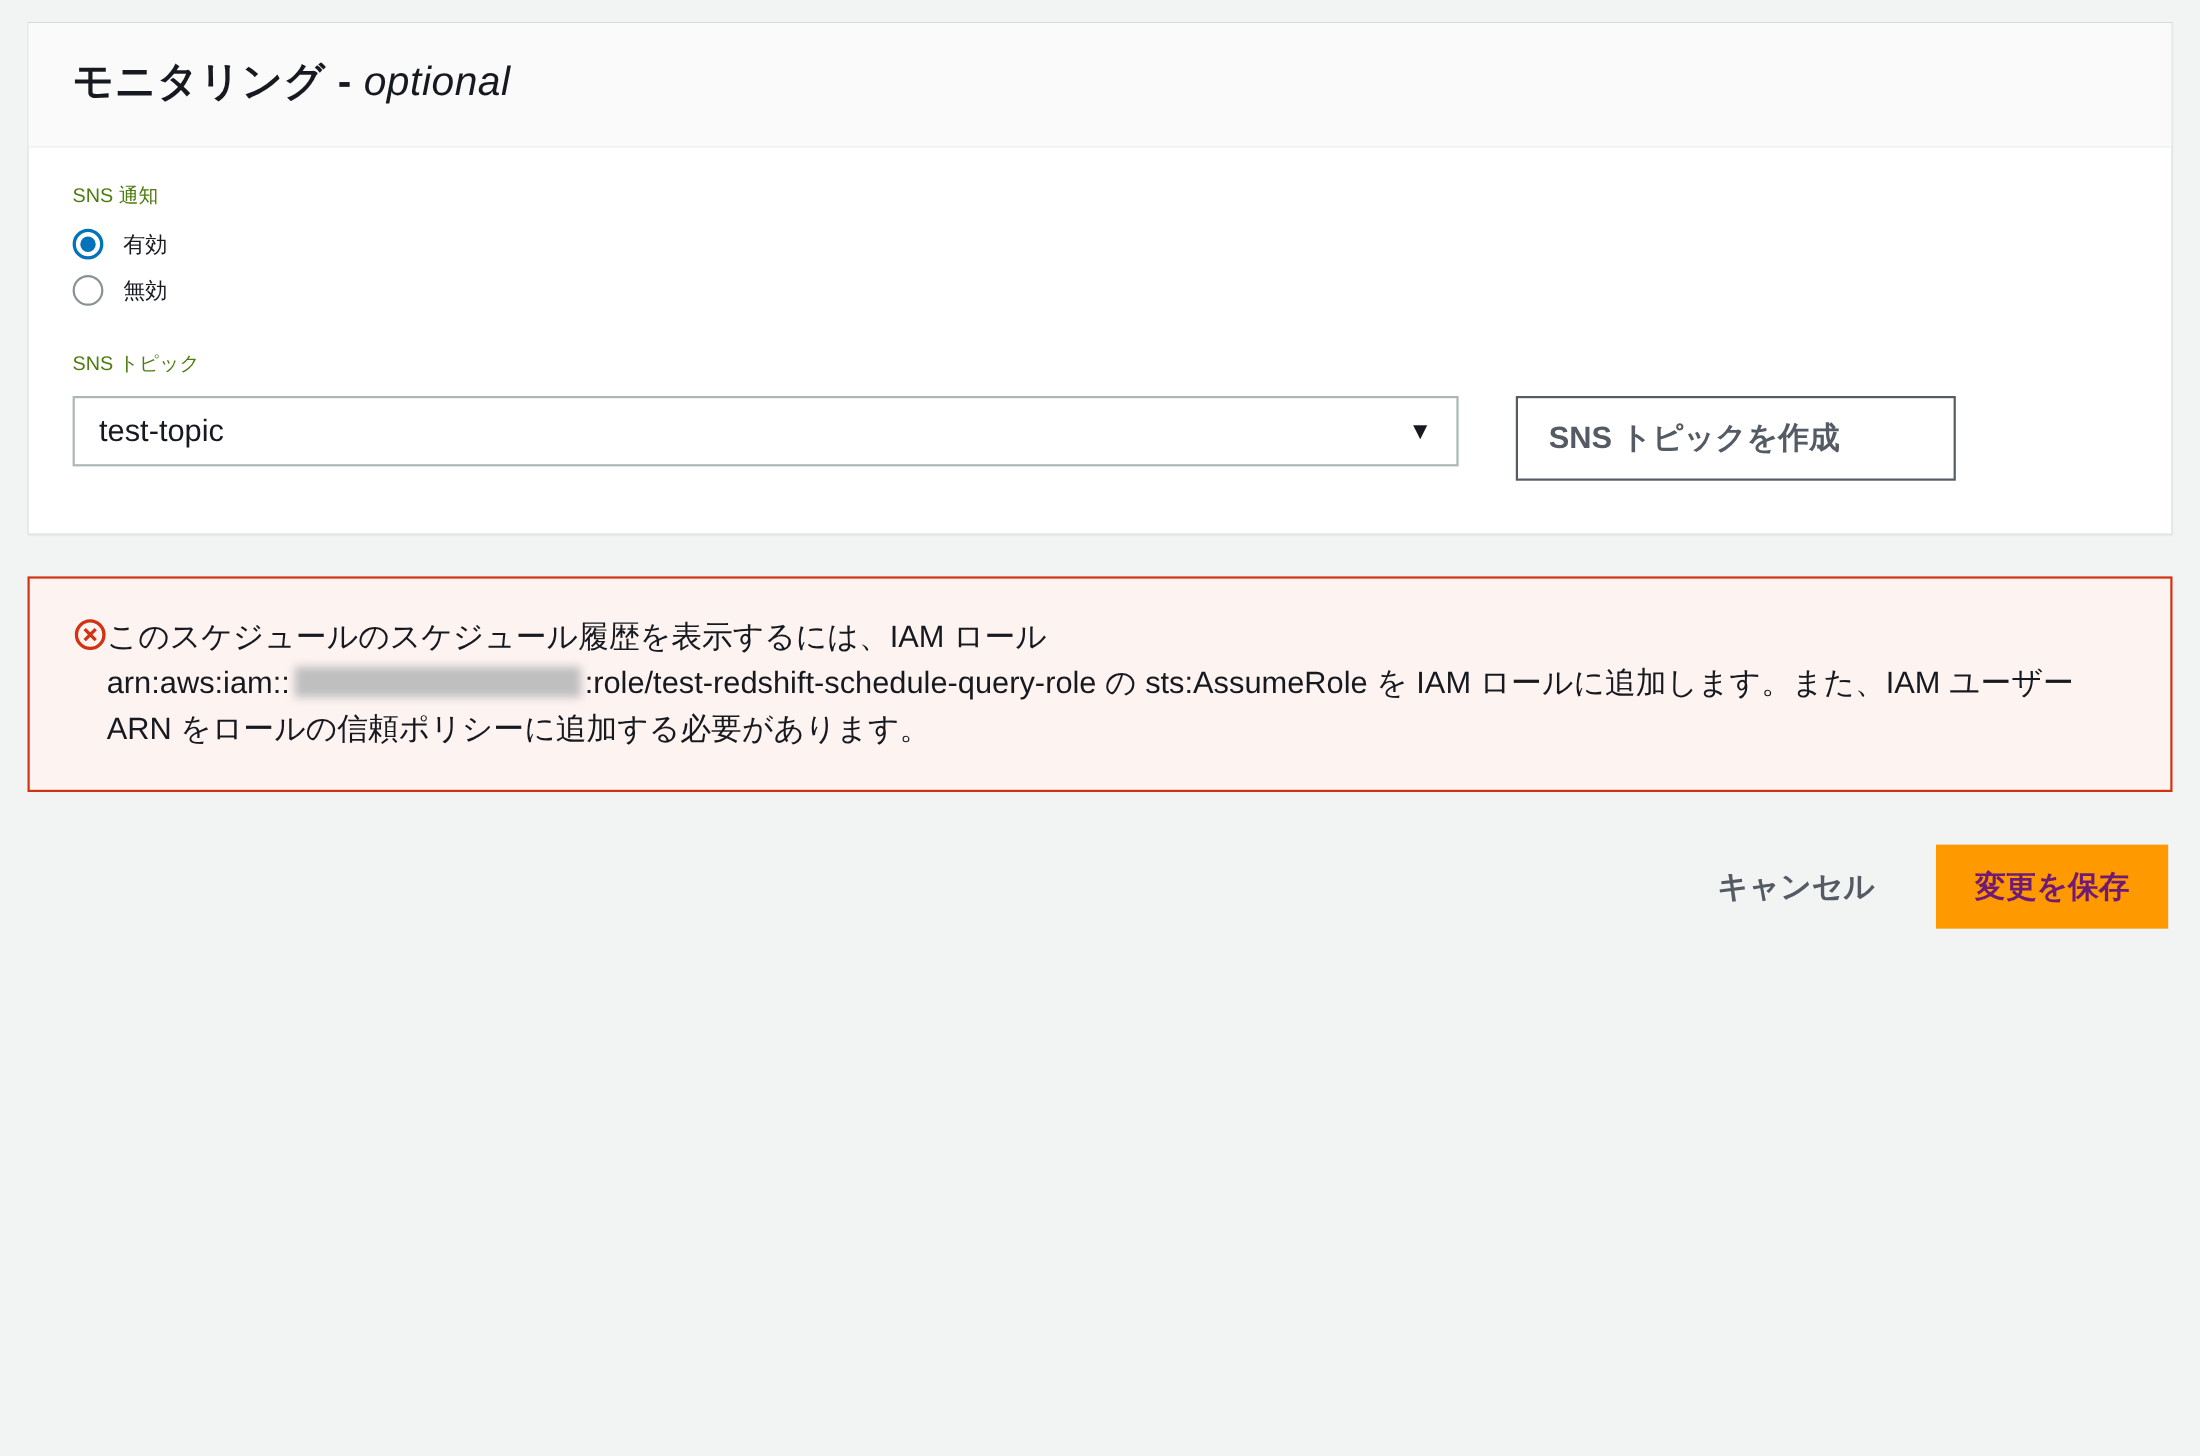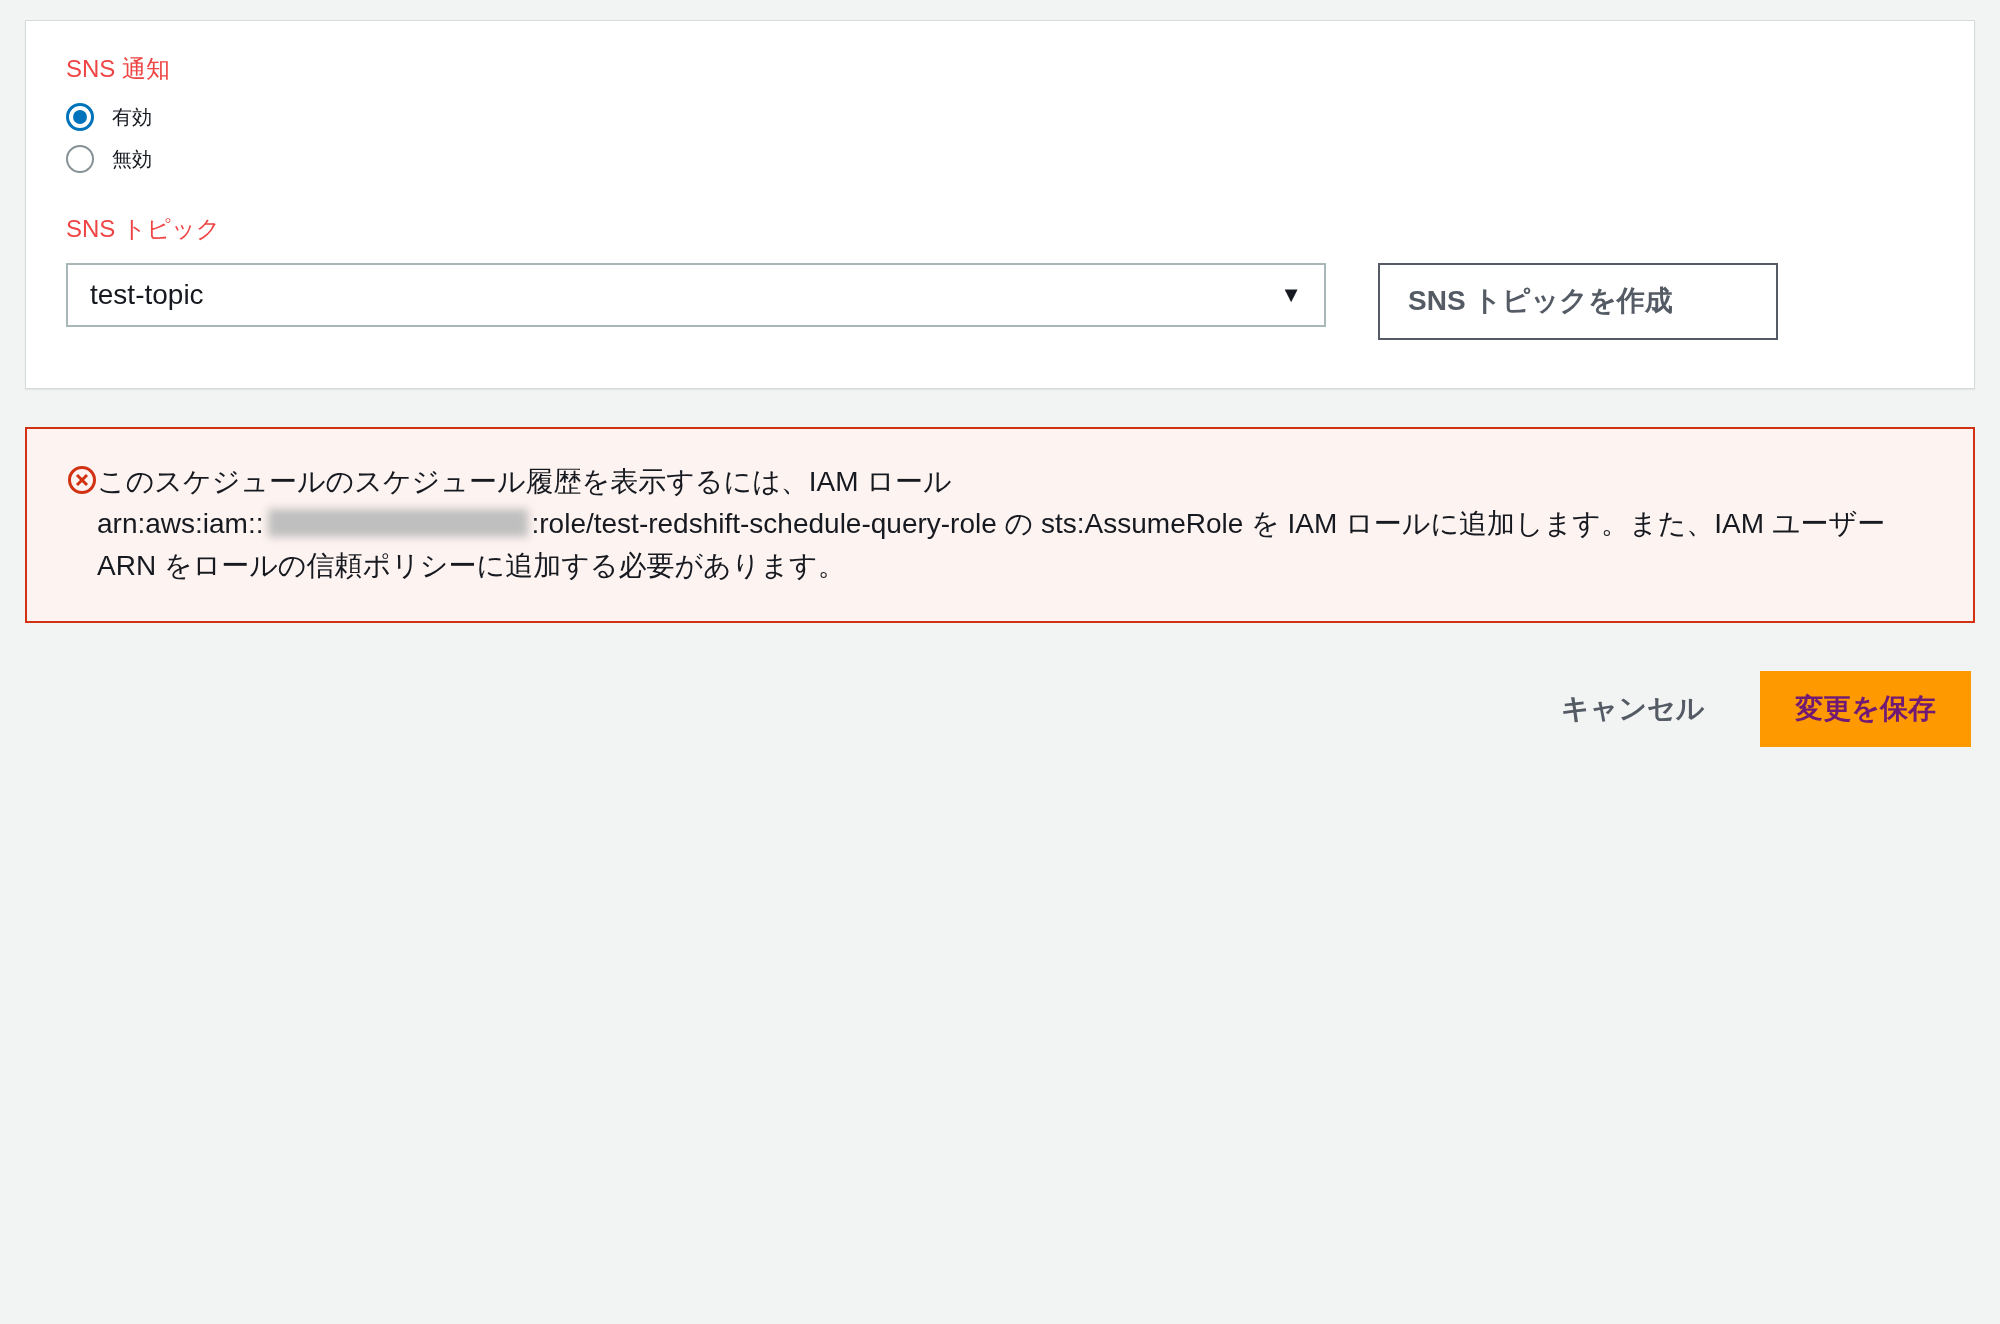--- a/index.html
+++ b/index.html
@@ -32,23 +32,23 @@
   }
   .panel-title .optional {
     font-style: italic;
     font-weight: 400;
   }
   .panel-body {
     padding: 32px 40px 48px 40px;
   }
 
   .section-label {
-    font-size: 24px;
+    font-size: 18px;
     font-weight: 400;
-    color: #ef4444;
+    color: #4d7c0f;
     margin-bottom: 18px;
   }
 
   
   .radio-group { margin-bottom: 40px; }
   .radio-row {
     display: flex;
     align-items: center;
     gap: 18px;
     margin-bottom: 14px;
@@ -187,20 +187,25 @@
     padding: 18px 34px;
     cursor: pointer;
   }
 </style>
 </head>
 <body>
 
 <div class="page">
 
   <div class="panel">
+    <div class="panel-header">
+      <h2 class="panel-title">
+        <span>モニタリング</span><span> - </span><span class="optional">optional</span>
+      </h2>
+    </div>
 
     <div class="panel-body">
 
       <div class="section-label">SNS 通知</div>
 
       <div class="radio-group">
         <div class="radio-row selected">
           <span class="radio-outer">
               <span class="radio-inner"></span>
             </span>

